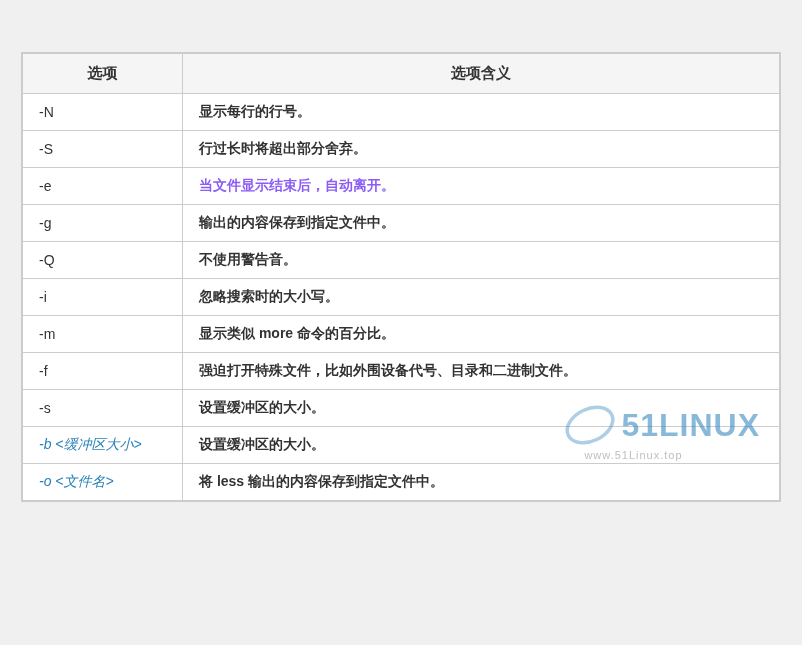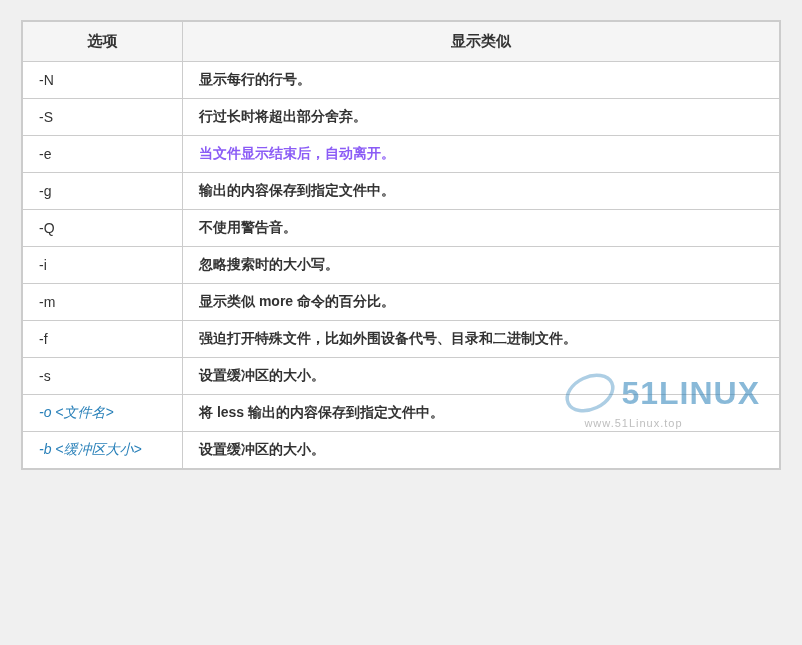--- a/index.html
+++ b/index.html
@@ -13,20 +13,21 @@
       align-items: flex-start;
       min-height: 645px;
       padding: 20px;
     }
     .table-wrapper {
       background: #fff;
       border: 1px solid #ccc;
       width: 760px;
       position: relative;
       overflow: hidden;
+      margin-top: 32px;
     }
     table {
       width: 100%;
       border-collapse: collapse;
     }
     thead tr th {
       background: #f5f5f5;
       border: 1px solid #ccc;
       padding: 10px 16px;
       text-align: center;
@@ -81,21 +82,21 @@
     }
   </style>
 </head>
 <body>
 
 <div class="table-wrapper">
   <table>
     <thead>
       <tr>
         <th>选项</th>
-        <th>显示类似</th>
+        <th>选项含义</th>
       </tr>
     </thead>
     <tbody id="table-body">
     <tr>
           <td>-N</td>
           <td>显示每行的行号。</td>
         </tr>
         <tr>
           <td>-S</td>
           <td>行过长时将超出部分舍弃。</td>
@@ -122,26 +123,26 @@
         </tr>
         <tr>
           <td>-f</td>
           <td>强迫打开特殊文件，比如外围设备代号、目录和二进制文件。</td>
         </tr>
         <tr>
           <td>-s</td>
           <td>设置缓冲区的大小。</td>
         </tr>
         <tr>
+          <td style="color: rgb(41, 128, 185); font-style: italic;">-b &lt;缓冲区大小&gt;</td>
+          <td>设置缓冲区的大小。</td>
+        </tr>
+        <tr>
           <td style="color: rgb(41, 128, 185); font-style: italic;">-o &lt;文件名&gt;</td>
           <td>将 less 输出的内容保存到指定文件中。</td>
-        </tr>
-        <tr>
-          <td style="color: rgb(41, 128, 185); font-style: italic;">-b &lt;缓冲区大小&gt;</td>
-          <td>设置缓冲区的大小。</td>
         </tr>
       </tbody>
   </table>
 
   <div class="watermark">
     <div class="watermark-logo">
       <svg width="54" height="44" viewBox="0 0 54 44">
         <ellipse cx="27" cy="22" rx="24" ry="16" fill="none" stroke="#2980b9" stroke-width="3.5" transform="rotate(-25 27 22)" opacity="0.7"></ellipse>
       </svg>
       <span class="watermark-text-big">51LINUX</span>

